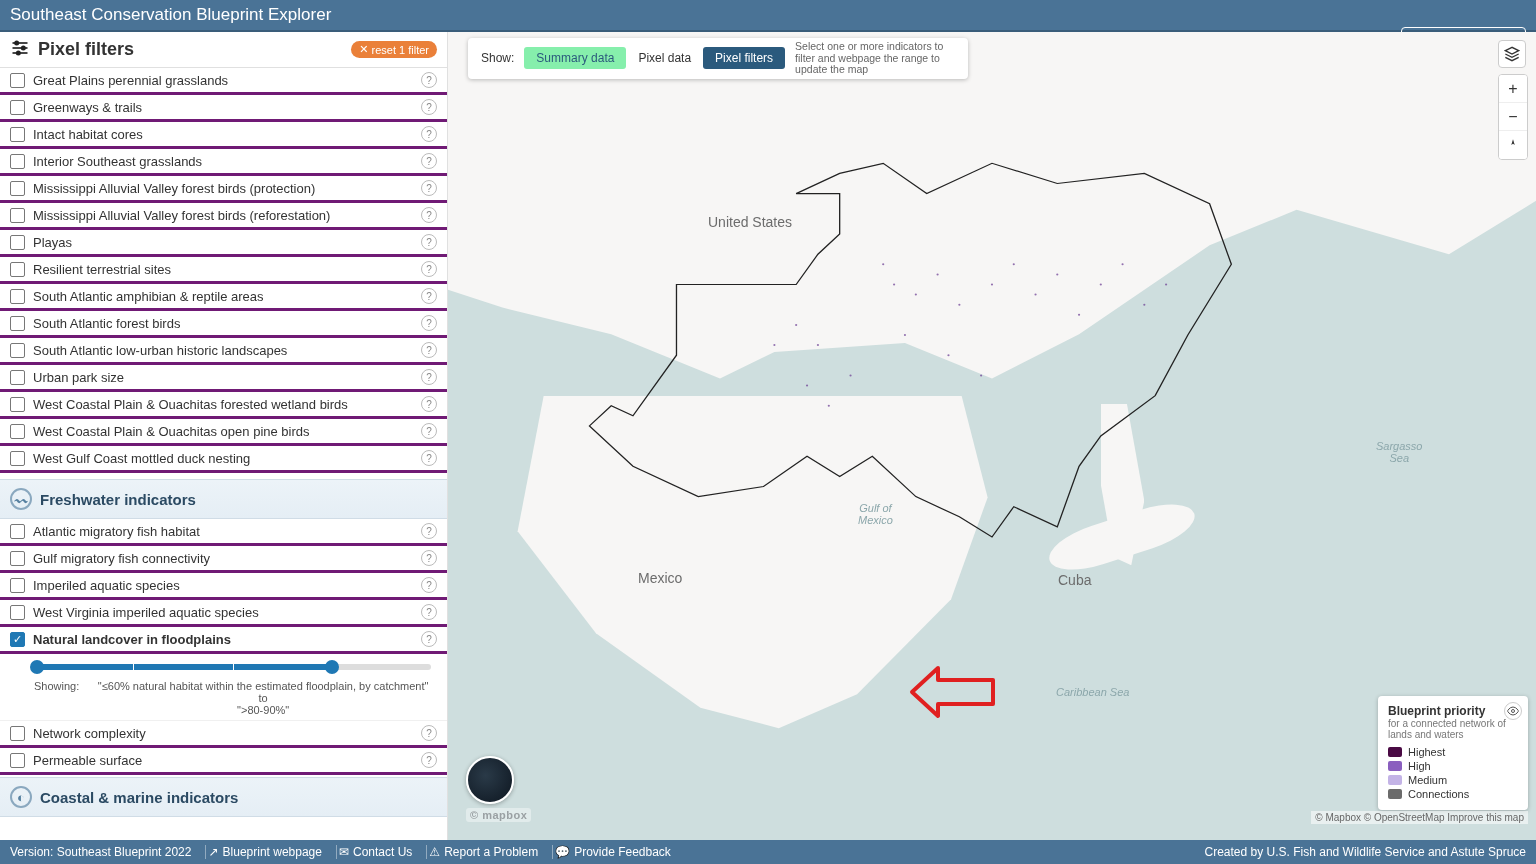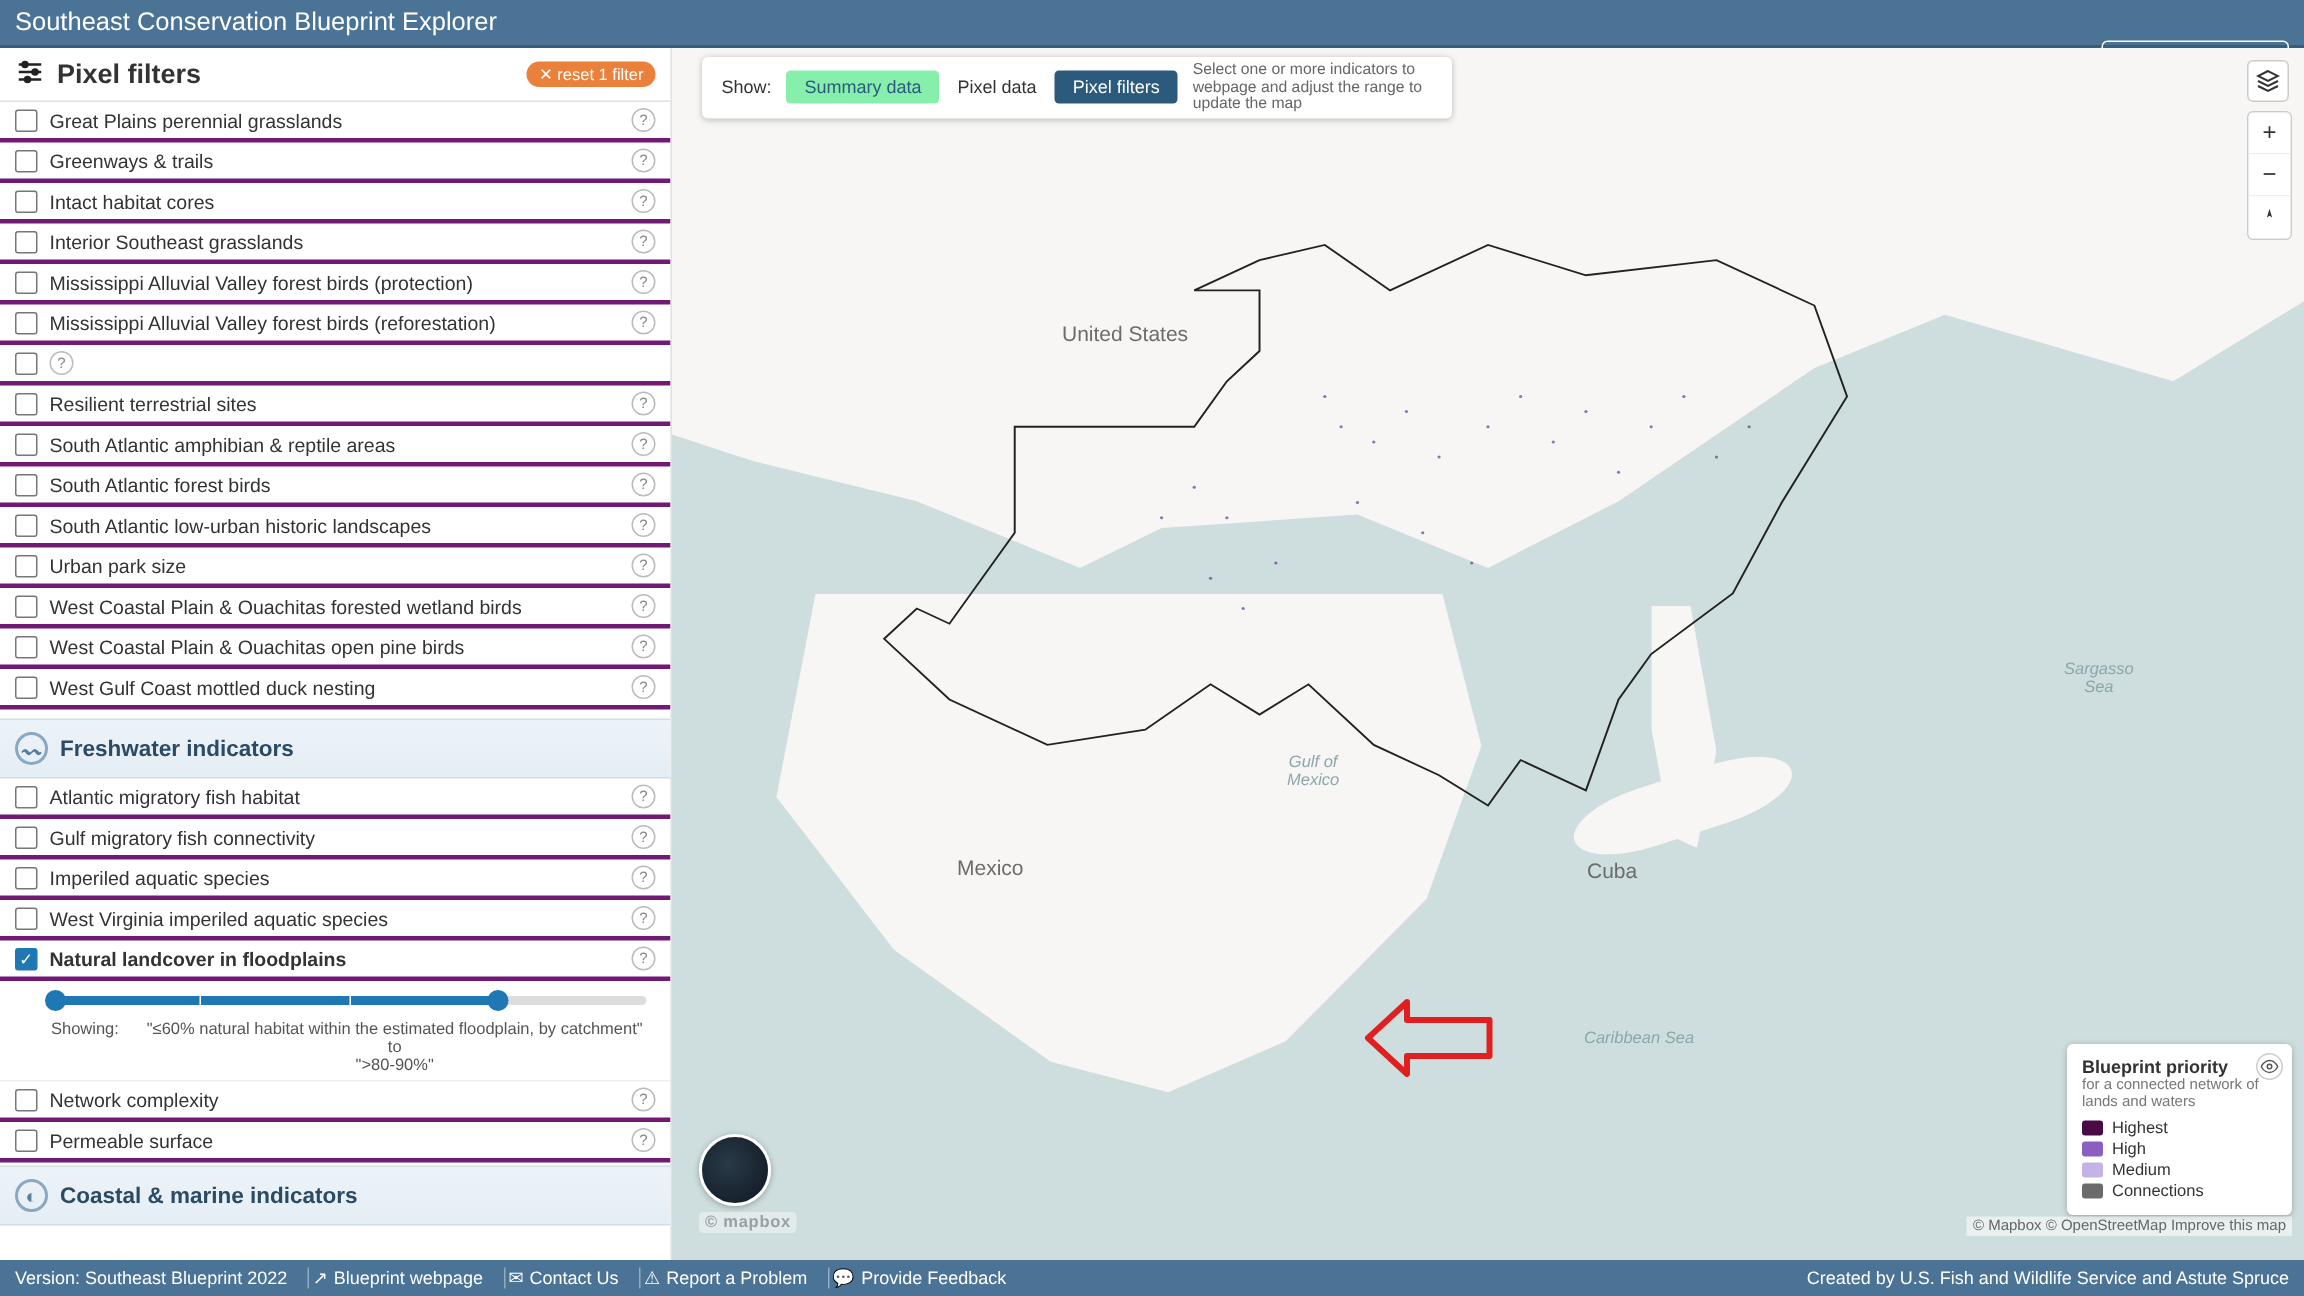--- a/index.html
+++ b/index.html
@@ -166,20 +166,21 @@
             <span class="label">Mississippi Alluvial Valley forest birds (protection)</span>
             <span class="help">?</span>
           </div>
           <div class="filter-row">
             <span class="checkbox"></span>
             <span class="label">Mississippi Alluvial Valley forest birds (reforestation)</span>
             <span class="help">?</span>
           </div>
           <div class="filter-row">
             <span class="checkbox"></span>
+            <span class="label">Playas</span>
             <span class="help">?</span>
           </div>
           <div class="filter-row">
             <span class="checkbox"></span>
             <span class="label">Resilient terrestrial sites</span>
             <span class="help">?</span>
           </div>
           <div class="filter-row">
             <span class="checkbox"></span>
             <span class="label">South Atlantic amphibian &amp; reptile areas</span>
@@ -335,21 +336,21 @@
 Mexico</span>
     <span class="map-label water-l" style="left:608px; top:654px;">Caribbean Sea</span>
     <span class="map-label water-l" style="left:928px; top:408px; white-space:pre; text-align:center;">Sargasso
 Sea</span>
 
     <div class="show-strip">
       <span class="show-label">Show:</span>
       <span class="tab sd">Summary data</span>
       <span class="tab pd">Pixel data</span>
       <span class="tab pf">Pixel filters</span>
-      <span class="hint">Select one or more indicators to webpage and adjust the range to update the map</span>
+      <span class="hint">Select one or more indicators to filter and webpage the range to update the map</span>
     </div>
 
     <div class="map-controls-right">
       <div class="map-ctrl-btn">
         <svg width="16" height="16" viewBox="0 0 24 24" fill="none" stroke="#333" stroke-width="2">
             <polygon points="12 2 2 7 12 12 22 7 12 2"></polygon>
             <polyline points="2 17 12 22 22 17"></polyline>
             <polyline points="2 12 12 17 22 12"></polyline>
           </svg>
       </div>

